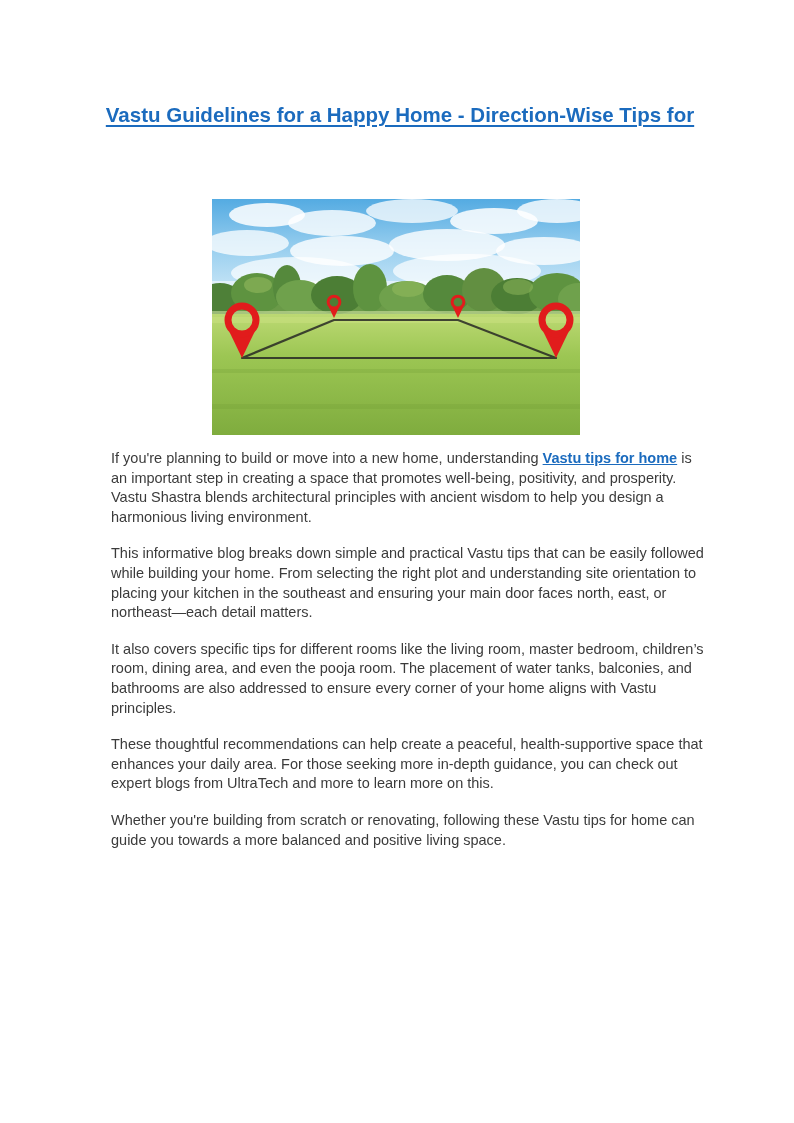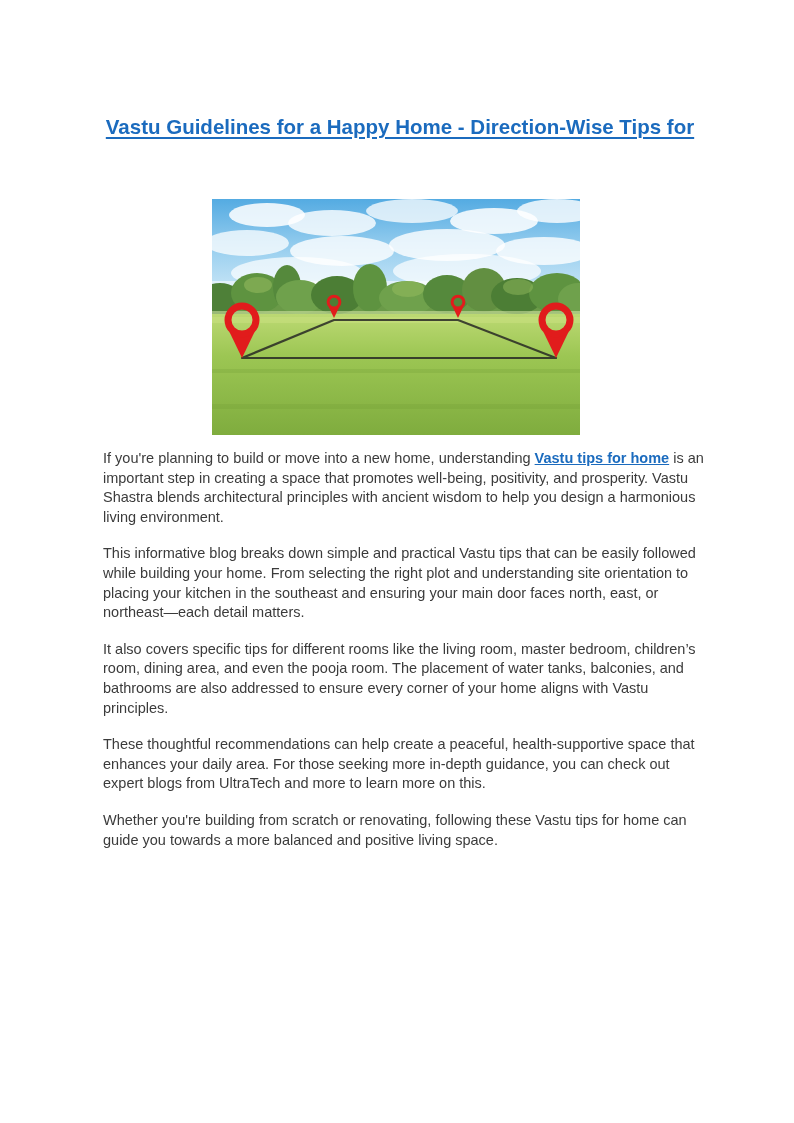--- a/index.html
+++ b/index.html
@@ -26,42 +26,41 @@
     font-size: 20.5px;
     font-weight: bold;
     line-height: 31px;
     color: #1b6bbe;
   }
   .title .title-line {
     display: block;
     text-decoration: underline;
     text-underline-offset: 3px;
     text-decoration-thickness: 1.5px;
-    margin-top: 12px;
   }
   .hero {
     position: absolute;
     top: 199px;
     left: 212px;
     width: 368px;
     height: 236px;
     line-height: 0;
   }
   .hero svg { display: block; }
   .content {
     position: absolute;
     top: 449px;
     left: 95px;
     width: 610px;
     font-size: 14.5px;
     line-height: 19.6px;
     color: #3b3b3b;
     text-align: left;
   }
-  .content p { margin: 0 0 17px 8px; }
+  .content p { margin: 0 0 17px 16px; }
   .body-link {
     color: #1b6bbe;
     font-weight: bold;
     text-decoration: underline;
     cursor: pointer;
   }
 </style>
 </head>
 <body>
 

